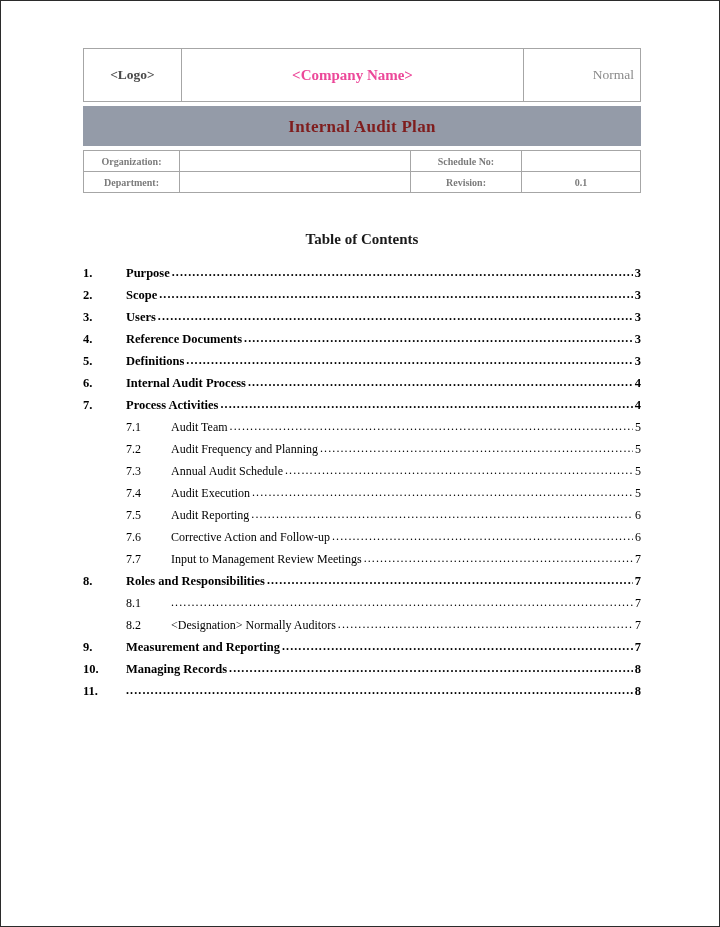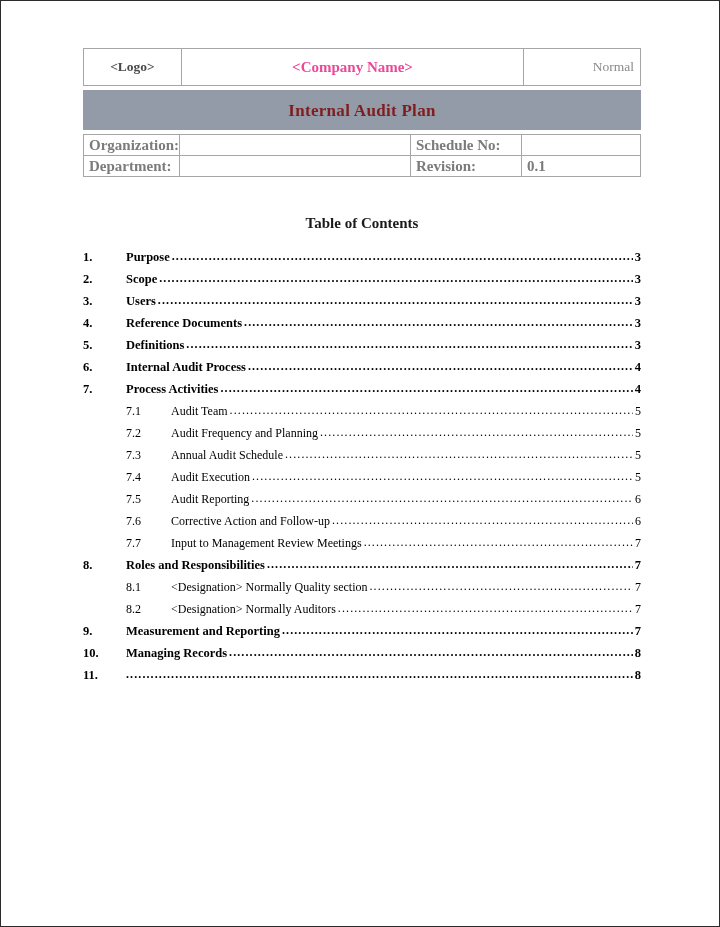--- a/index.html
+++ b/index.html
@@ -33,21 +33,21 @@
   
   .hdr-table {
     width: 100%;
     border-collapse: collapse;
     table-layout: fixed;
   }
   .hdr-table td {
     border: 1px solid #a6a6a6;
     height: 36px;
     vertical-align: middle;
-    padding: 0 6px;
+    padding: 8px 6px;
   }
   .cell-logo {
     width: 85px;
     text-align: center;
     font-weight: bold;
     font-size: 13.5px;
     color: #4a4a4a;
   }
   .cell-company {
     text-align: center;
@@ -82,25 +82,26 @@
   .meta-table {
     margin-top: 4px;
     width: 100%;
     border-collapse: collapse;
     table-layout: fixed;
   }
   .meta-table td {
     border: 1px solid #a6a6a6;
     height: 20px;
     padding: 0 5px;
-    font-size: 15px;
+    font-size: 10px;
     font-weight: bold;
     color: #7b7b7b;
     vertical-align: middle;
     white-space: nowrap;
+    text-align: center;
   }
   .meta-label { width: 85px; }
   .meta-blank { width: 220px; }
   .meta-label2 { width: 100px; }
   .meta-value { color: #6d6d6d; }
 
   
   .toc-title {
     margin-top: 38px;
     text-align: center;
@@ -286,21 +287,20 @@
           <span class="toc-page">7</span>
         </div>
         <div class="toc-row level1">
           <span class="toc-num">8.</span>
           <span class="toc-text">Roles and Responsibilities</span>
           <span class="toc-dots">.......................................................................................................................................................................................................</span>
           <span class="toc-page">7</span>
         </div>
         <div class="toc-row level2">
           <span class="toc-num">8.1</span>
-          <span class="toc-text">&lt;Designation&gt; Normally Quality section</span>
           <span class="toc-dots">.......................................................................................................................................................................................................</span>
           <span class="toc-page">7</span>
         </div>
         <div class="toc-row level2">
           <span class="toc-num">8.2</span>
           <span class="toc-text">&lt;Designation&gt; Normally Auditors</span>
           <span class="toc-dots">.......................................................................................................................................................................................................</span>
           <span class="toc-page">7</span>
         </div>
         <div class="toc-row level1">

